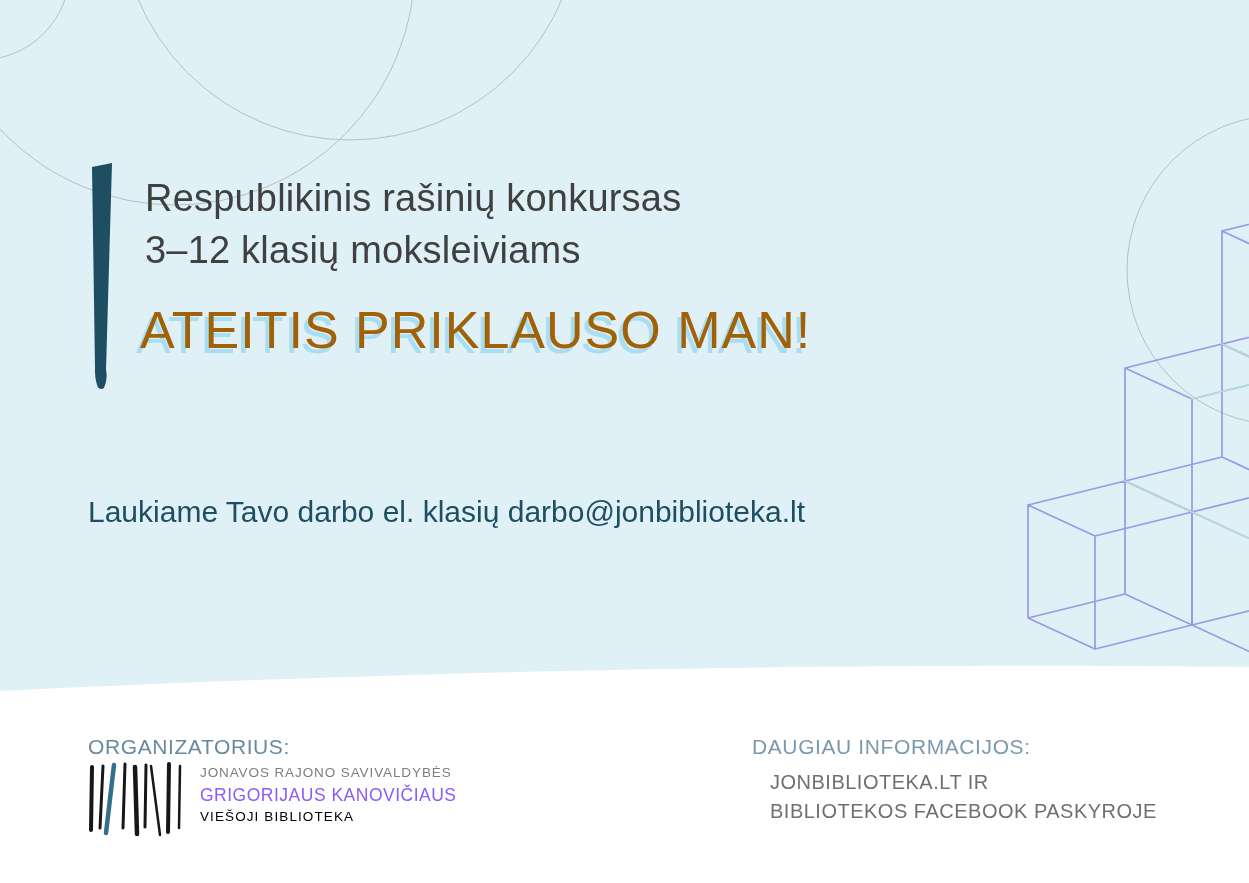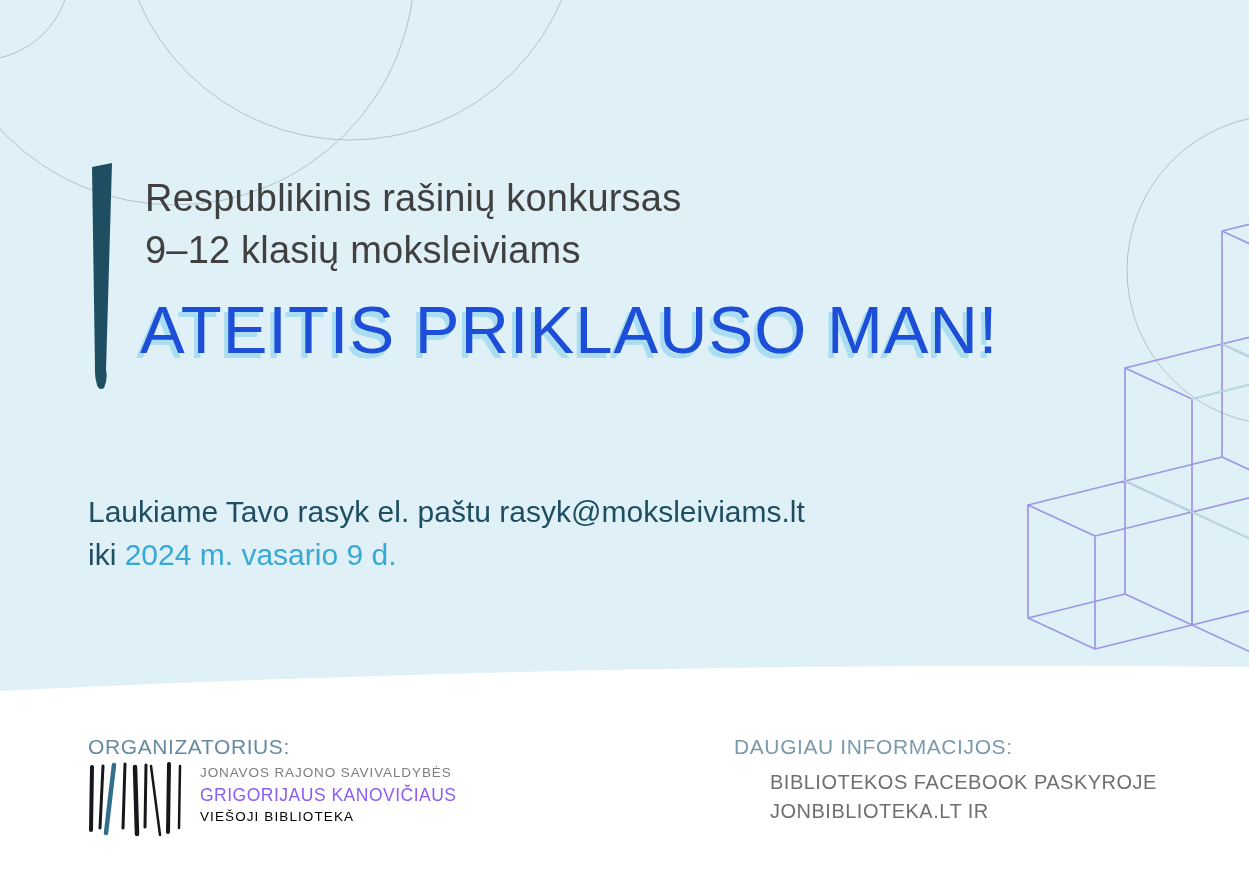--- a/index.html
+++ b/index.html
@@ -15,39 +15,39 @@
   
   .kicker{
     left:145px;top:172px;
     font-size:38px;line-height:52px;color:#404040;
     letter-spacing:.2px;
   }
 
   
   .big-title{
     left:140px;top:292px;
-    font-size:67px;line-height:76px;font-weight:500;
-    letter-spacing:1px;color:#1d4ed8;
+    font-size:52px;line-height:76px;font-weight:500;
+    letter-spacing:1px;color:#a16207;
     text-shadow:-4px 5px 0 #a9ddf1;
     white-space:nowrap;
   }
 
   
   .submission{
     left:88px;top:490px;
     font-size:30px;line-height:43px;color:#1d4e62;
   }
   .submission .cyan{color:#38a8d4;}
 
   
   .label{
     font-size:21px;letter-spacing:.6px;font-weight:400;
   }
   .org-label{left:88px;top:735px;color:#678aa0;}
-  .info-label{left:734px;top:735px;color:#7b99ad;}
+  .info-label{left:752px;top:735px;color:#7b99ad;}
 
   .org-text{left:200px;top:763px;}
   .org-line1{font-size:13.5px;letter-spacing:.9px;color:#7b7e82;line-height:20px;}
   .org-line2{font-size:17.5px;letter-spacing:.5px;color:#8b5cf6;line-height:24px;}
   .org-line3{font-size:13.5px;letter-spacing:1.1px;color:#000000;line-height:20px;}
 
   .info-lines{left:770px;top:768px;font-size:20px;letter-spacing:.5px;color:#6d7073;line-height:29px;}
 
   .logo-box{left:88px;top:762px;width:100px;height:78px;}
 </style>
@@ -86,28 +86,27 @@
     </g>
   </g>
 
   <path d="M0 691 C 350 674, 760 662, 1249 667 L1249 883 L0 883 Z" fill="#ffffff"></path>
 
   <path d="M92 167 L112 163 L106 370 Q108 379 104 388 Q99 391 97 385 Q94.5 377 95 368 Z" fill="#1e4e61"></path>
 </svg>
 
 <div class="abs kicker">
   <div>Respublikinis rašinių konkursas</div>
-  <div>9–12 klasių moksleiviams</div>
+  <div>3–12 klasių moksleiviams</div>
 </div>
 
 <div class="abs big-title">ATEITIS PRIKLAUSO MAN!</div>
 
 <div class="abs submission">
-  <div><span>Laukiame Tavo rasyk el. paštu </span><span>rasyk@moksleiviams.lt</span></div>
-  <div><span>iki </span><span class="cyan">2024 m. vasario 9 d.</span></div>
+  <div><span>Laukiame Tavo darbo el. klasių </span><span>darbo@jonbiblioteka.lt</span></div>
 </div>
 
 <div class="abs label org-label">ORGANIZATORIUS:</div>
 
 <svg class="abs logo-box" viewBox="0 0 100 78" width="100" height="78">
   <g stroke="#15171a" stroke-linecap="round" fill="none">
     <line x1="4" y1="5" x2="3" y2="68" stroke-width="4"></line>
     <line x1="15" y1="4" x2="12" y2="66" stroke-width="3"></line>
     <line x1="26" y1="3" x2="18" y2="71" stroke-width="4.5" stroke="#336e8e"></line>
     <line x1="37" y1="2" x2="35" y2="66" stroke-width="3"></line>
@@ -120,15 +119,15 @@
 </svg>
 
 <div class="abs org-text">
   <div class="org-line1">JONAVOS RAJONO SAVIVALDYBĖS</div>
   <div class="org-line2">GRIGORIJAUS KANOVIČIAUS</div>
   <div class="org-line3">VIEŠOJI BIBLIOTEKA</div>
 </div>
 
 <div class="abs label info-label">DAUGIAU INFORMACIJOS:</div>
 <div class="abs info-lines">
+  <div>JONBIBLIOTEKA.LT IR</div>
   <div>BIBLIOTEKOS FACEBOOK PASKYROJE</div>
-  <div>JONBIBLIOTEKA.LT IR</div>
 </div>
 
 </body></html>

